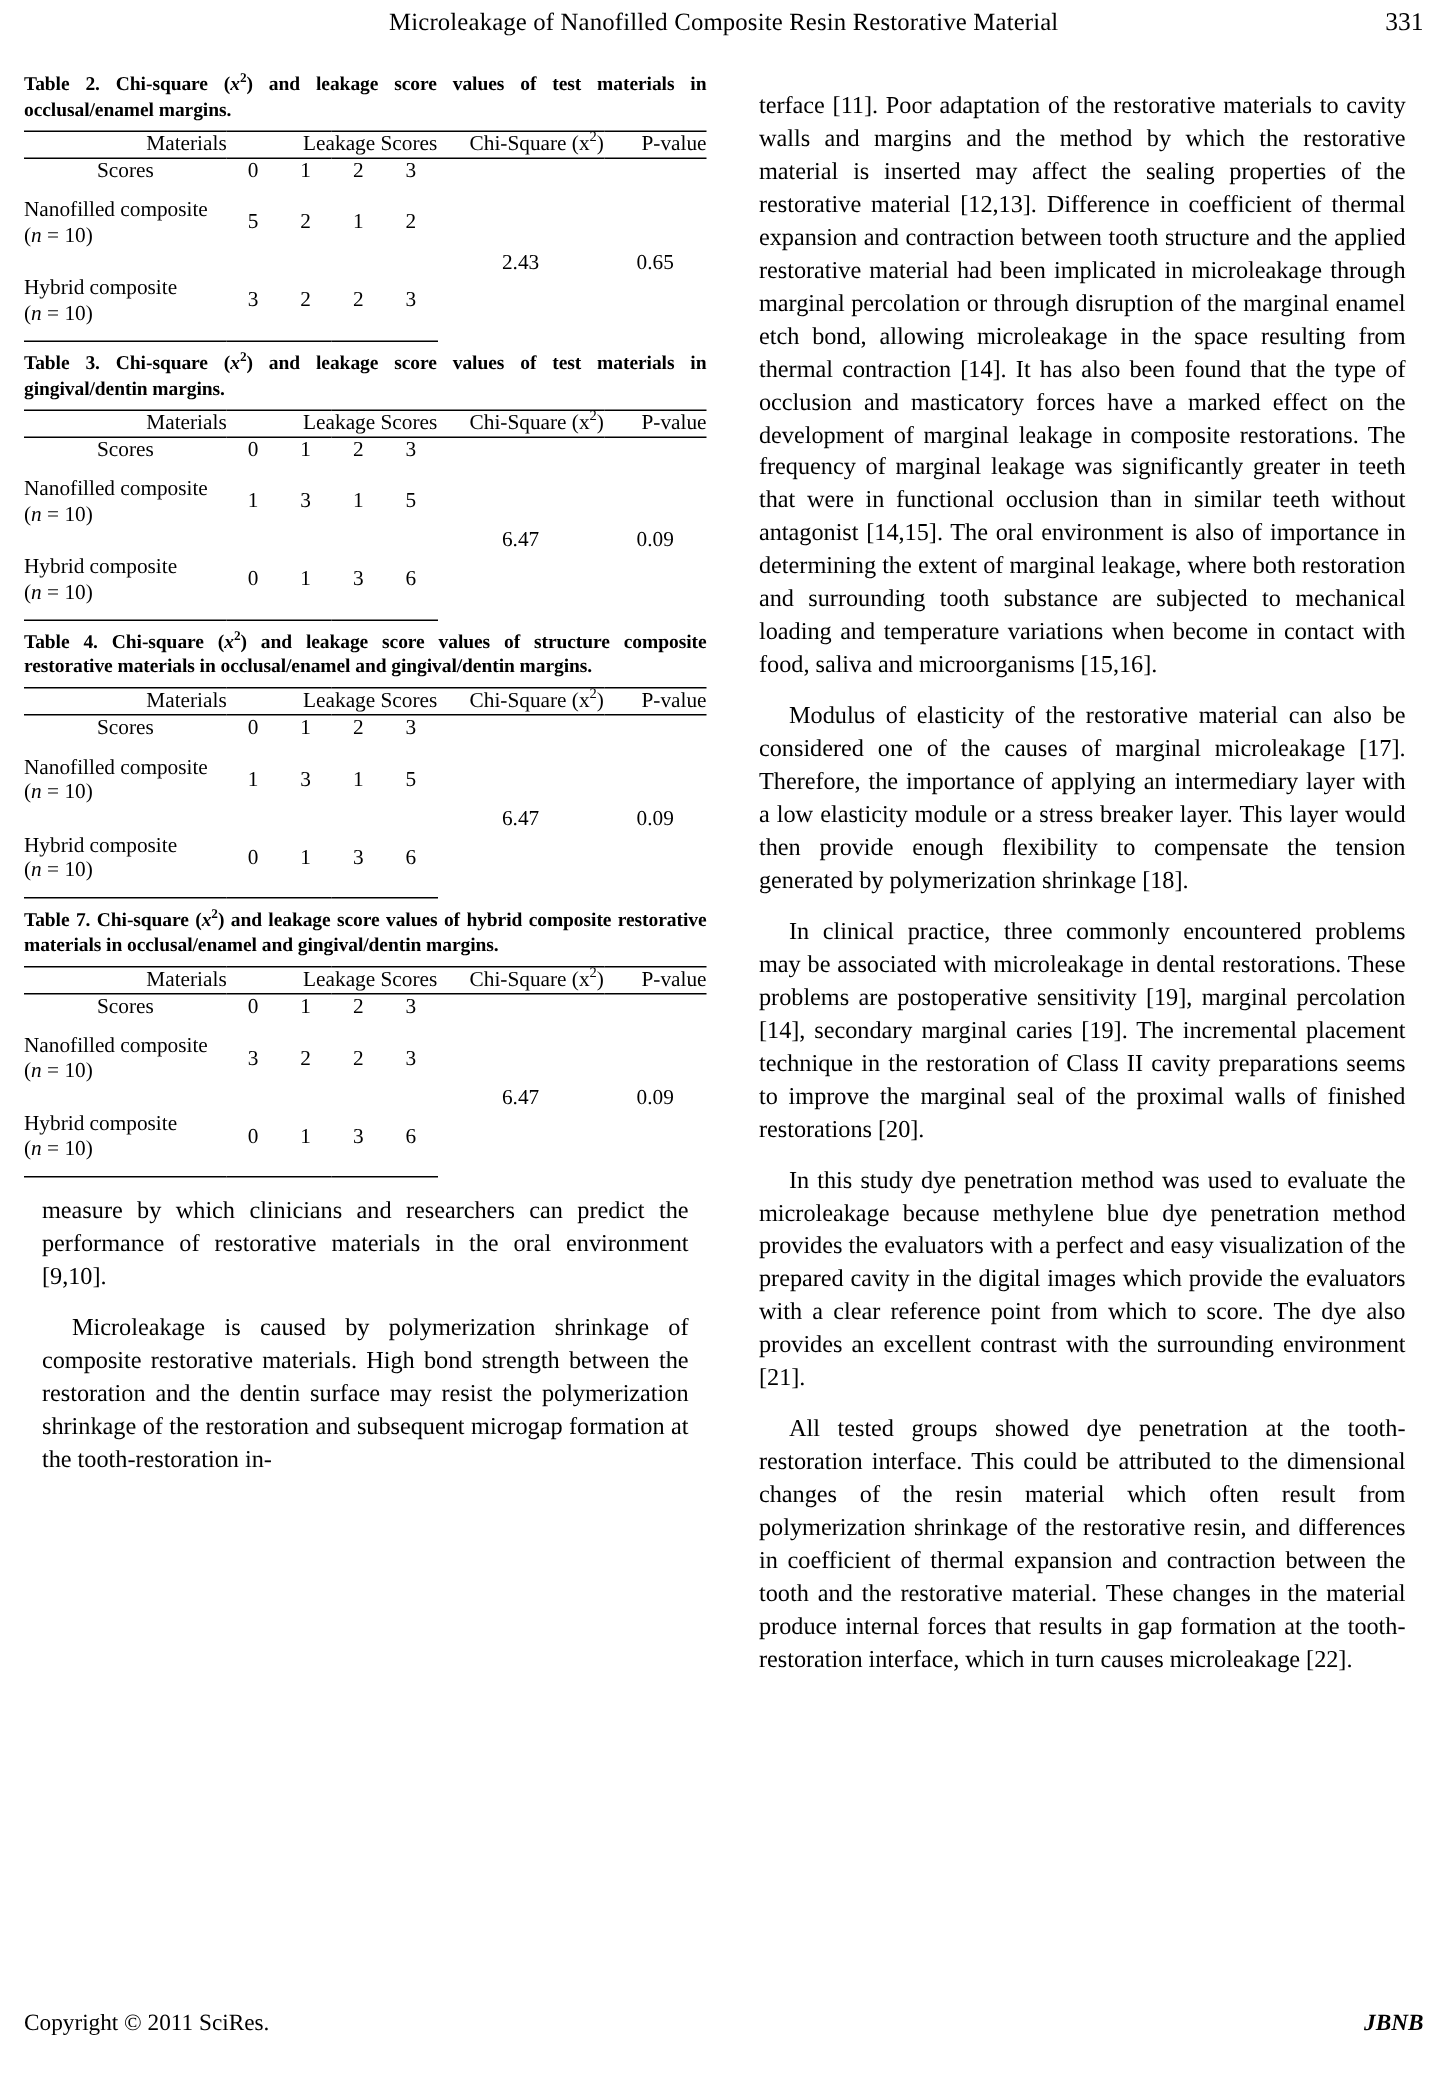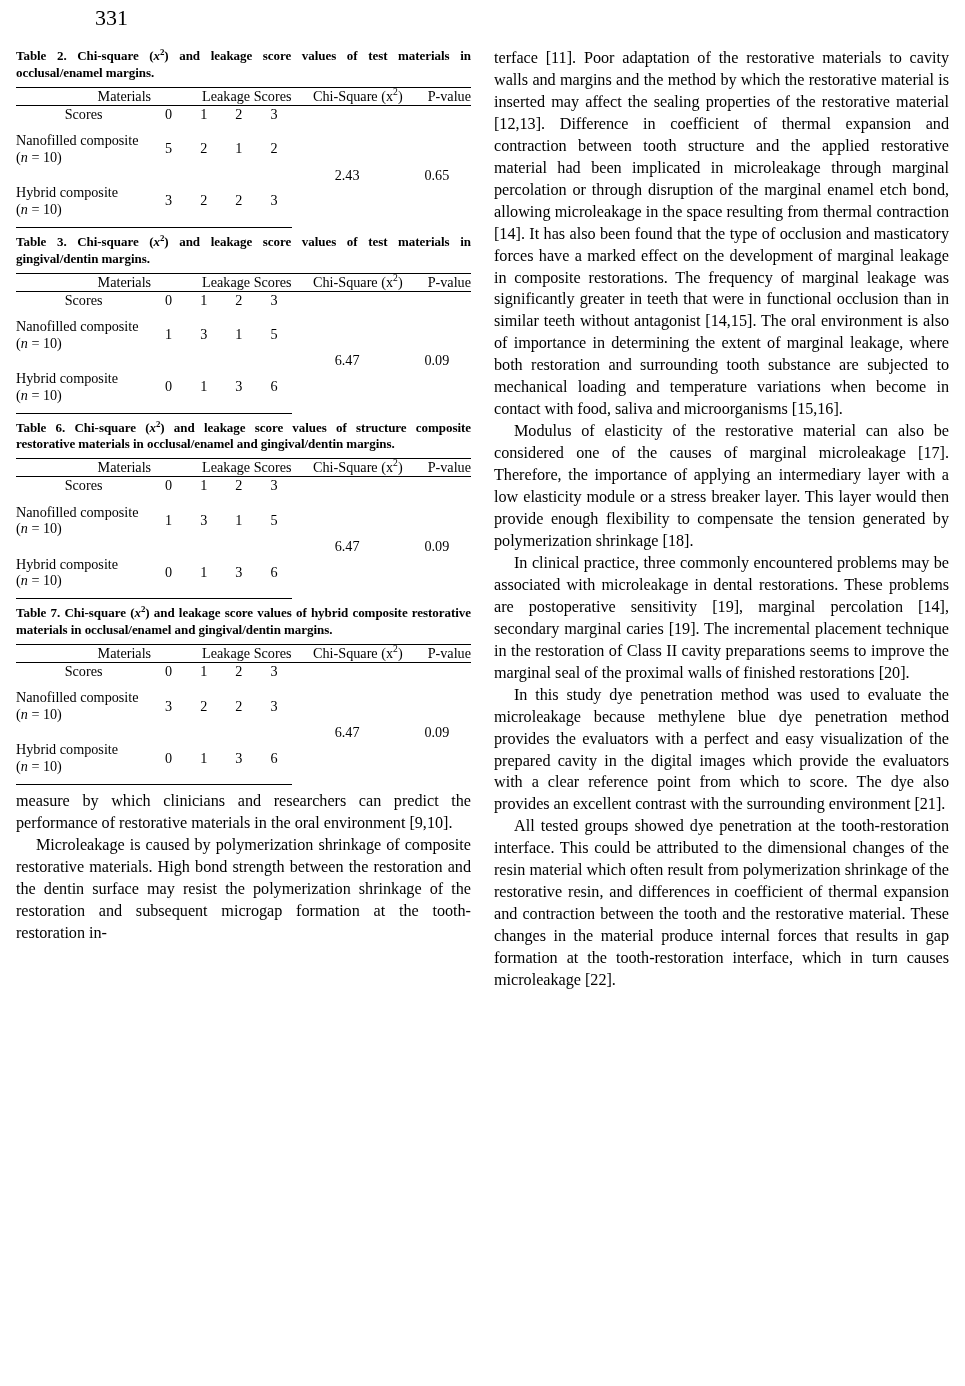--- a/index.html
+++ b/index.html
@@ -39,21 +39,21 @@
     flex: 1 1 auto;
     text-align: center;
     font-size: 16.5px;
     letter-spacing: .1px;
     white-space: nowrap;
   }
   .runhead-page {
     flex: none;
     width: 56px;
     text-align: right;
-    font-size: 22px;
+    font-size: 17px;
   }
 
   
   .columns {
     position: absolute;
     left: 16px;
     top: 48px;
     width: 933px;
     height: 1268px;
     display: flex;
@@ -119,21 +119,21 @@
 
   .num { text-align: center; width: 38px; }
 
   .r-nano td { height: 52px; }
   .r-hyb  td { height: 52px; }
 
   .chi, .pv { text-align: center; vertical-align: middle; }
 
   
   p.body {
-    margin: 0;
+    margin: 12px;
     font-size: 16.2px;
     line-height: 1.355;
     text-align: justify;
     text-align-last: left;
     letter-spacing: -0.02px;
   }
   p.body.ind { text-indent: 20px; }
 
   
   .footer {
@@ -151,20 +151,21 @@
     font-size: 15.5px;
   }
 </style>
 </head>
 <body>
 
 <div class="page">
 
   <div class="runhead">
     <span class="runhead-spacer"></span>
+    <span class="runhead-title">Microleakage of Nanofilled Composite Resin Restorative Material</span>
     <span class="runhead-page">331</span>
   </div>
 
   <div class="columns">
 
     <div class="col col-left">
 
       <div class="tbl-block">
         <div class="tbl-caption">
           <span>Table 2. Chi-square (</span><span class="ital">x</span><sup>2</sup><span>) and leakage score values of test materials in occlusal/enamel margins.</span>
@@ -242,21 +243,21 @@
               <td class="num">1</td>
               <td class="num">3</td>
               <td class="num">6</td>
             </tr>
           </tbody>
         </table>
       </div>
 
       <div class="tbl-block">
         <div class="tbl-caption">
-          <span>Table 6. Chi-square (</span><span class="ital">x</span><sup>2</sup><span>) and leakage score values of structure composite restorative materials in occlusal/enamel and gingival/dentin margins.</span>
+          <span>Table 4. Chi-square (</span><span class="ital">x</span><sup>2</sup><span>) and leakage score values of structure composite restorative materials in occlusal/enamel and gingival/dentin margins.</span>
         </div>
         <table class="data">
           <tbody>
             <tr class="hdr rule-top rule-mid">
               <td class="h-mat">Materials</td>
               <td class="h-leak" colspan="4">Leakage Scores</td>
               <td class="h-chi"><span>Chi-Square (</span><span class="ital">x</span><sup>2</sup><span>)</span></td>
               <td class="h-p"><span class="ital">P</span><span>-value</span></td>
             </tr>
             <tr class="r-scores">
@@ -337,14 +338,18 @@
     <div class="col col-right">
       <p class="body">terface [11]. Poor adaptation of the restorative materials to cavity walls and margins and the method by which the restorative material is inserted may affect the sealing properties of the restorative material [12,13]. Difference in coefficient of thermal expansion and contraction between tooth structure and the applied restorative material had been implicated in microleakage through marginal percolation or through disruption of the marginal enamel etch bond, allowing microleakage in the space resulting from thermal contraction [14]. It has also been found that the type of occlusion and masticatory forces have a marked effect on the development of marginal leakage in composite restorations. The frequency of marginal leakage was significantly greater in teeth that were in functional occlusion than in similar teeth without antagonist [14,15]. The oral environment is also of importance in determining the extent of marginal leakage, where both restoration and surrounding tooth substance are subjected to mechanical loading and temperature variations when become in contact with food, saliva and microorganisms [15,16].</p>
       <p class="body ind">Modulus of elasticity of the restorative material can also be considered one of the causes of marginal microleakage [17]. Therefore, the importance of applying an intermediary layer with a low elasticity module or a stress breaker layer. This layer would then provide enough flexibility to compensate the tension generated by polymerization shrinkage [18].</p>
       <p class="body ind">In clinical practice, three commonly encountered problems may be associated with microleakage in dental restorations. These problems are postoperative sensitivity [19], marginal percolation [14], secondary marginal caries [19]. The incremental placement technique in the restoration of Class II cavity preparations seems to improve the marginal seal of the proximal walls of finished restorations [20].</p>
       <p class="body ind">In this study dye penetration method was used to evaluate the microleakage because methylene blue dye penetration method provides the evaluators with a perfect and easy visualization of the prepared cavity in the digital images which provide the evaluators with a clear reference point from which to score. The dye also provides an excellent contrast with the surrounding environment [21].</p>
       <p class="body ind">All tested groups showed dye penetration at the tooth-restoration interface. This could be attributed to the dimensional changes of the resin material which often result from polymerization shrinkage of the restorative resin, and differences in coefficient of thermal expansion and contraction between the tooth and the restorative material. These changes in the material produce internal forces that results in gap formation at the tooth-restoration interface, which in turn causes microleakage [22].</p>
     </div>
 
   </div>
 
+  <div class="footer">
+    <span>Copyright © 2011 SciRes.</span>
+    <span class="jrnl">JBNB</span>
+  </div>
 
 </div>
 
 </body></html>

